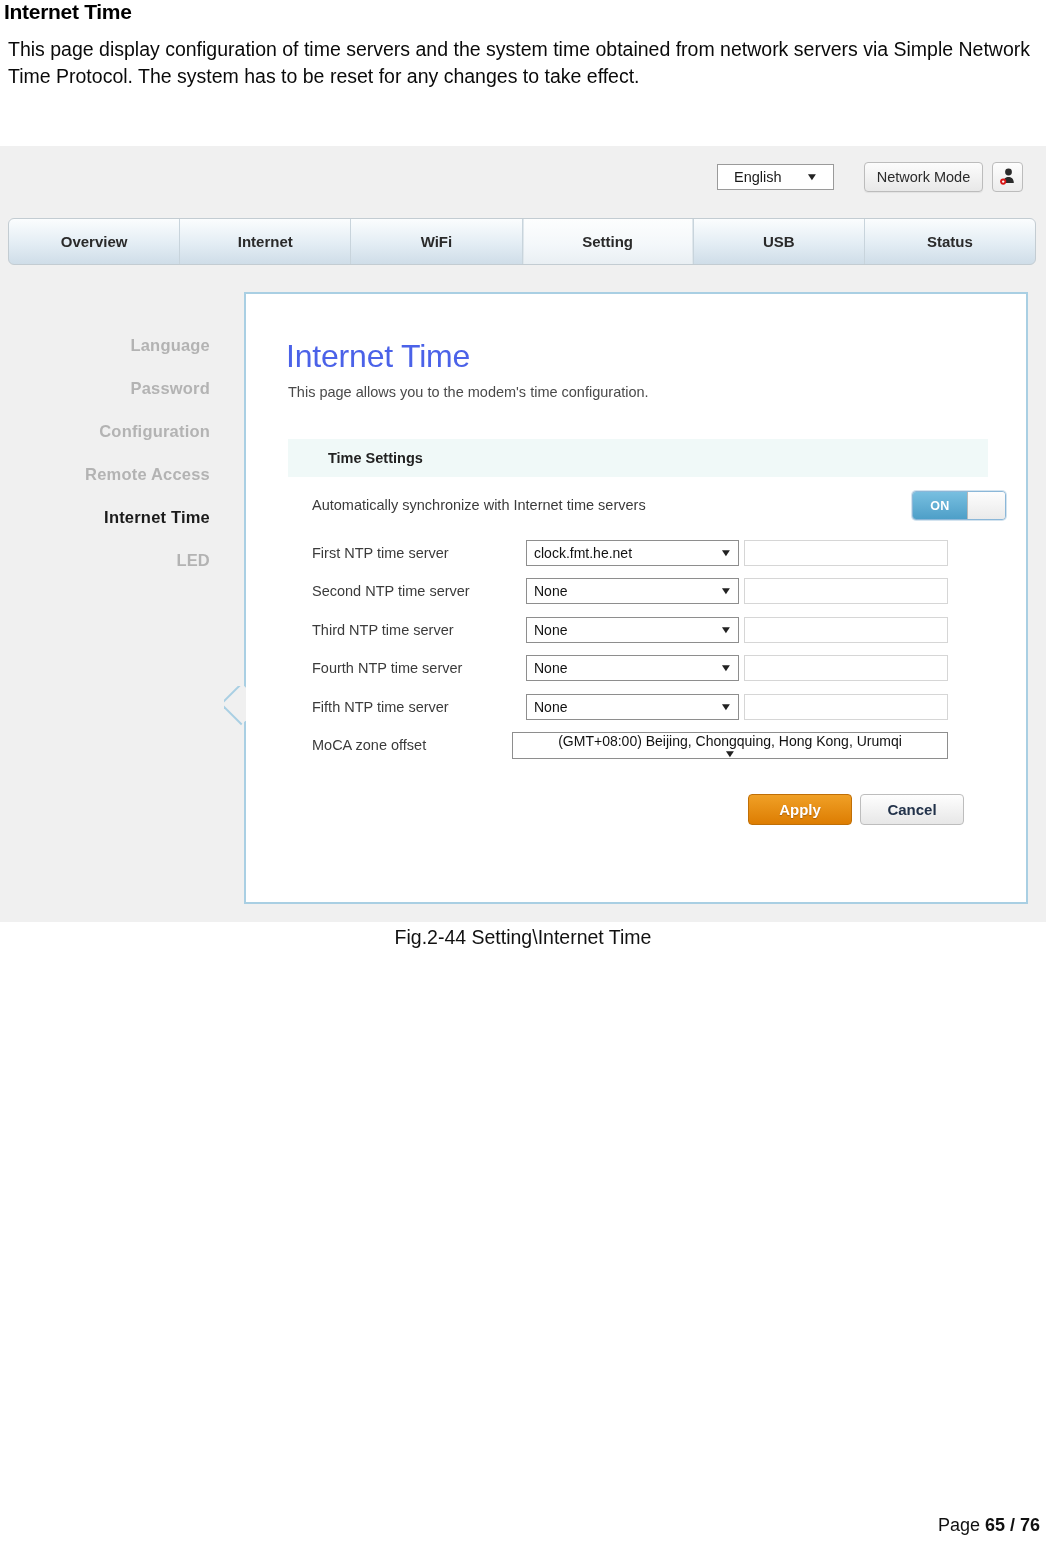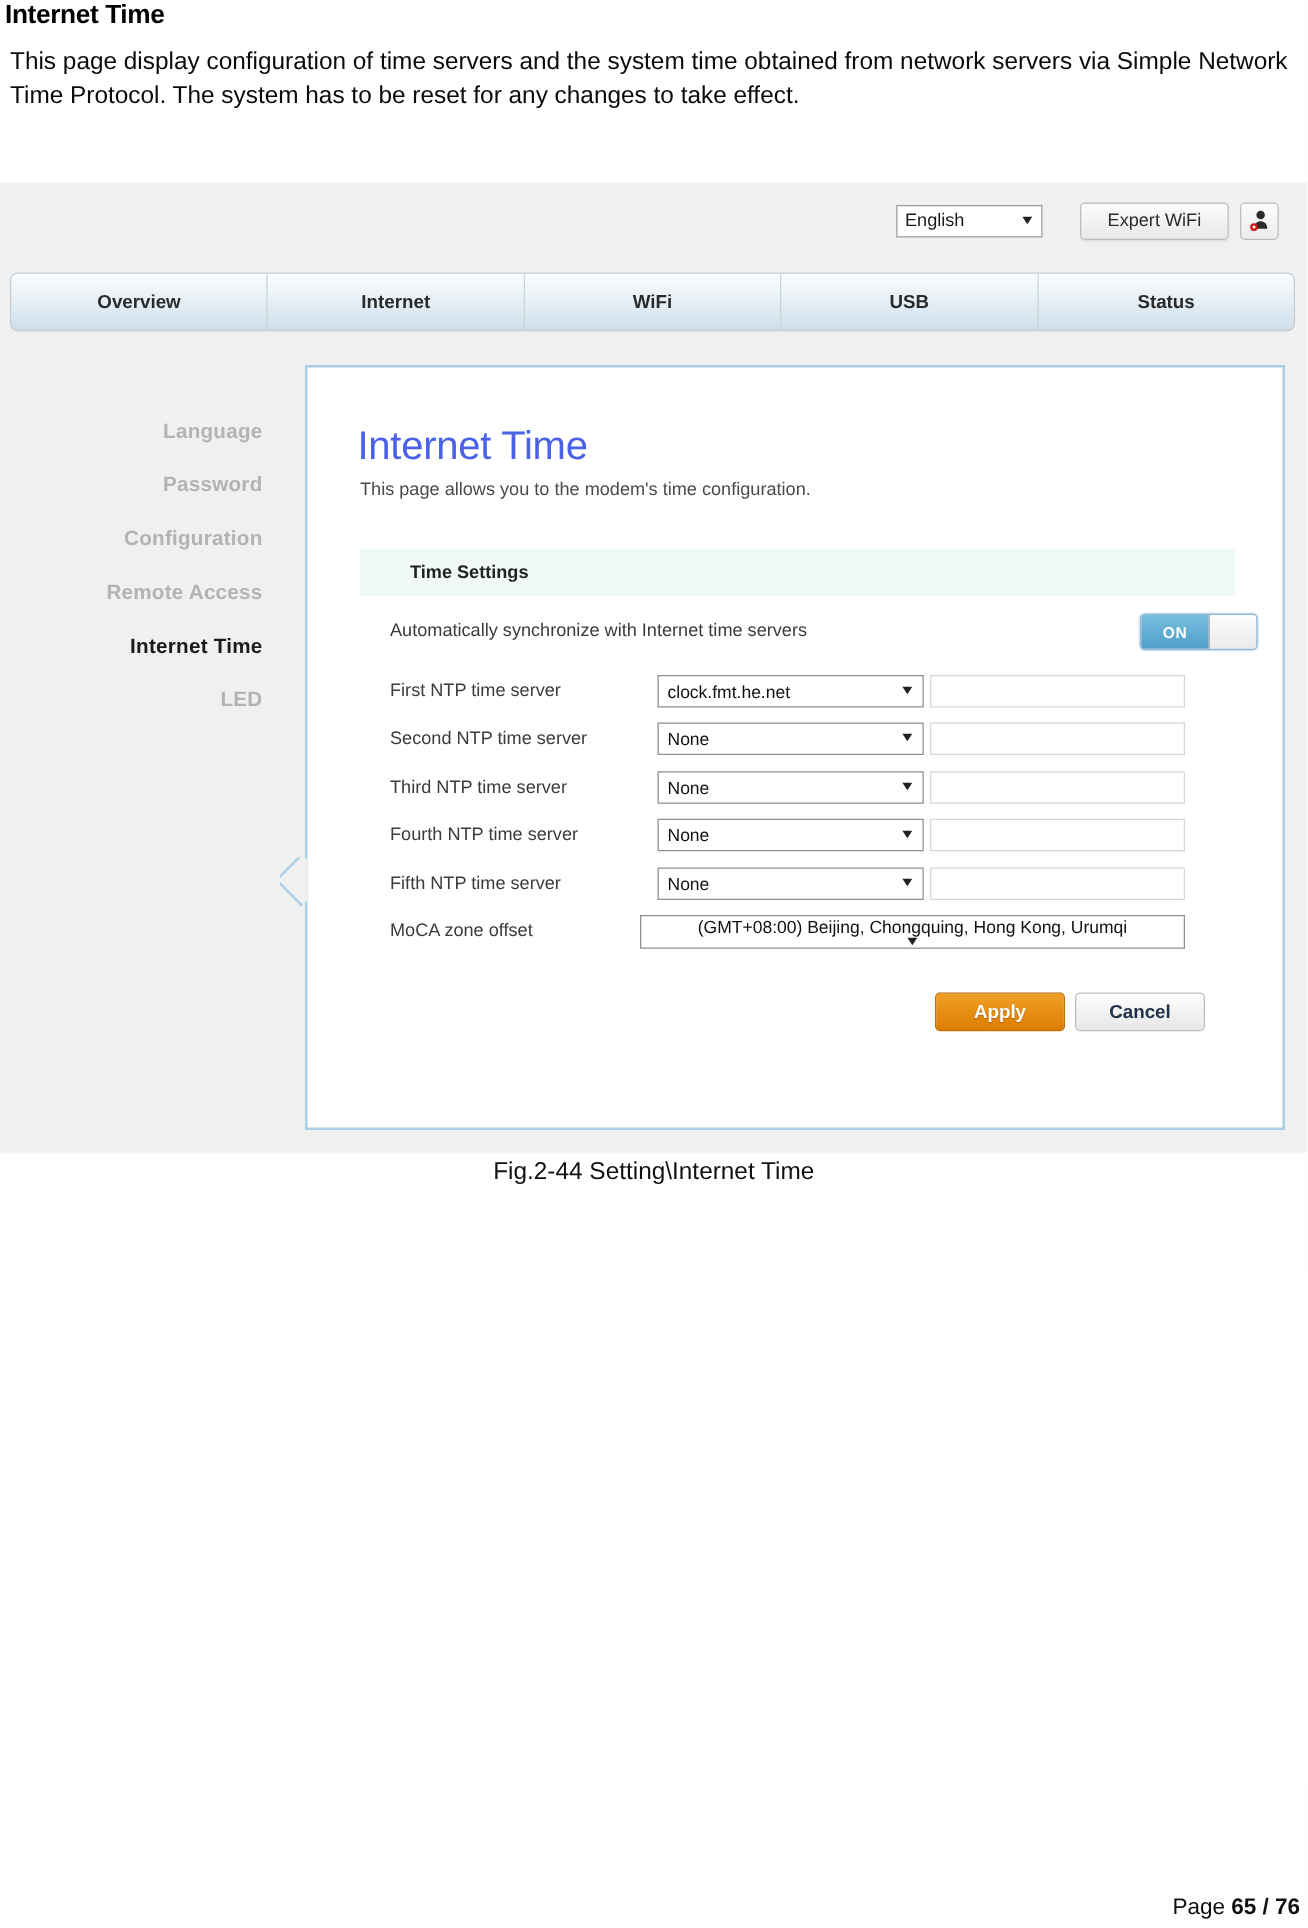--- a/index.html
+++ b/index.html
@@ -54,21 +54,21 @@
   .lang-select {
     position: absolute;
     left: 717px; top: 18px;
     width: 117px; height: 26px;
     background: #fff;
     border: 1px solid #9a9a9a;
     font-size: 14.5px;
     color: #1a1a1a;
     display: flex;
     align-items: center;
-    padding: 0 6px;
+    padding: 0 16px;
   }
   .lang-select .lbl { flex: 1; }
   .caret {
     font-size: 10px;
     color: #222;
     line-height: 1;
     transform: scaleX(1.35);
   }
   .expert-btn {
     position: absolute;
@@ -339,35 +339,36 @@
   <div class="doc-heading">Internet Time</div>
   <div class="doc-para">This page display configuration of time servers and the system time obtained from network servers via Simple Network Time Protocol. The system has to be reset for any changes to take effect.</div>
 
   <div class="shot">
 
     <div class="topbar">
       <div class="lang-select">
         <span class="lbl">English</span>
         <span class="caret">▼</span>
       </div>
-      <div class="expert-btn">Expert WiFi</div>
+      <div class="expert-btn">Network Mode</div>
       <div class="user-btn">
         <svg width="20" height="20" viewBox="0 0 20 20">
           <circle cx="10.5" cy="5" r="3.4" fill="#2b2b2b"></circle>
           <path d="M5.2 16 C5.2 11.5 8 10 10.5 10 C13 10 15.8 11.5 15.8 16 Z" fill="#2b2b2b"></path>
           <circle cx="5.2" cy="14.6" r="3.1" fill="#d81515"></circle>
           <circle cx="5.2" cy="14.6" r="1.2" fill="#ffffff"></circle>
         </svg>
       </div>
     </div>
 
     <div class="navbar">
       <div class="nav-tab">Overview</div>
       <div class="nav-tab">Internet</div>
       <div class="nav-tab">WiFi</div>
+      <div class="nav-tab active">Setting</div>
       <div class="nav-tab">USB</div>
       <div class="nav-tab">Status</div>
     </div>
 
     <div class="sidebar">
       <div class="side-item">Language</div>
       <div class="side-item">Password</div>
       <div class="side-item">Configuration</div>
       <div class="side-item">Remote Access</div>
       <div class="side-item active">Internet Time</div>

